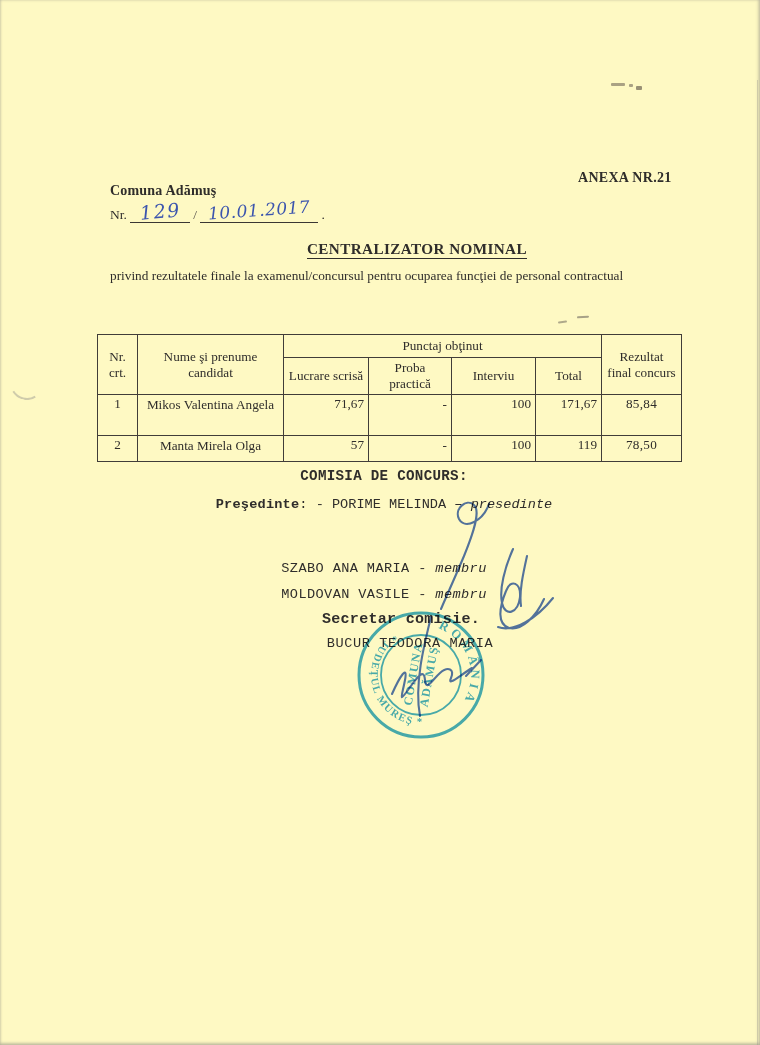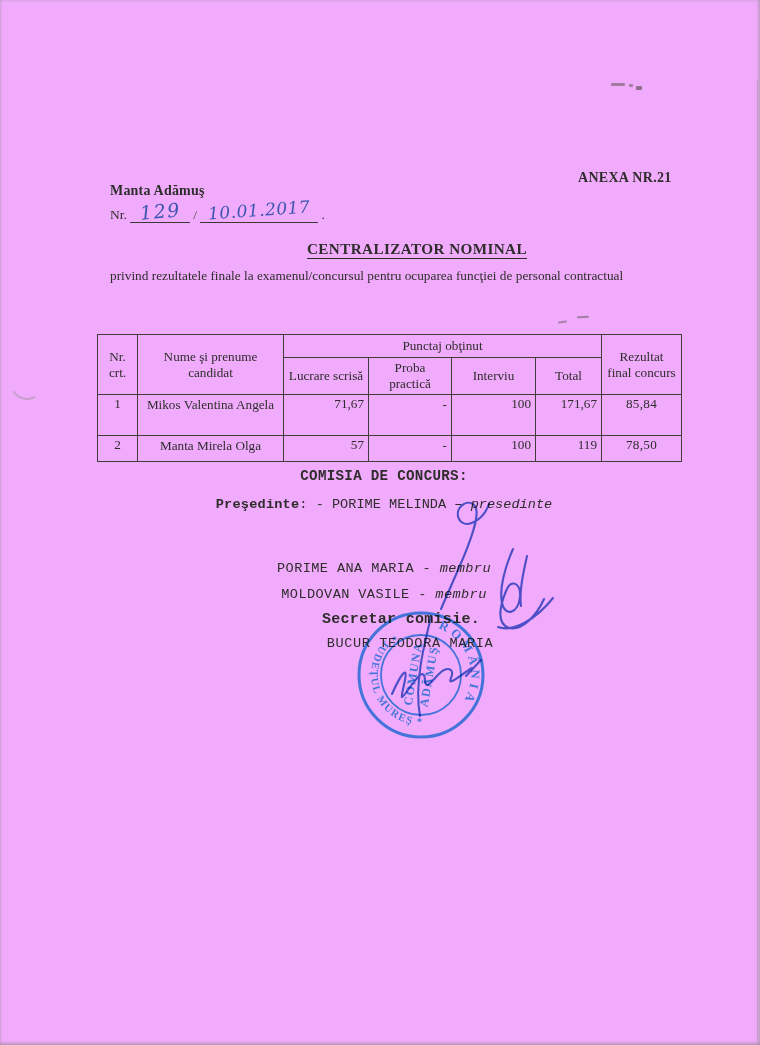--- a/index.html
+++ b/index.html
@@ -1,18 +1,18 @@
 <!DOCTYPE html>
 <html><head>
 <meta charset="utf-8">
 <style>
   html,body{margin:0;padding:0;background:#e8e6e2;}
   .page{
     position:relative;width:760px;height:1045px;margin:0 auto;
-    background:#f0abfc;overflow:hidden;
+    background:#fef9c3;overflow:hidden;
     font-family:"Liberation Serif",serif;color:#2f2d2b;
     box-shadow:inset -2px 0 3px rgba(140,138,132,.35), inset 0 -2px 3px rgba(130,128,122,.4), inset 1px 0 2px rgba(160,158,152,.2);
   }
   .abs{position:absolute;}
   
   .anexa{top:170px;left:578px;font-weight:bold;font-size:14px;letter-spacing:.3px;}
   .commune{top:183px;left:110px;font-size:14px;}
   .commune-name{font-weight:bold;letter-spacing:.2px;}
   .nr-line{font-size:13.5px;margin-top:2px;white-space:nowrap;}
   .uline{display:inline-block;border-bottom:1.5px solid #3b3733;text-align:center;vertical-align:bottom;height:21px;}
@@ -79,21 +79,21 @@
   <div class="smudge sm2"></div>
   <div class="smudge sm3"></div>
   <div class="smudge dash1"></div>
   <div class="smudge dash2"></div>
   <div class="crescent"></div>
   <div class="edge-line"></div>
 
   <div class="abs anexa">ANEXA NR.21</div>
 
   <div class="abs commune">
-    <div class="commune-name">Manta Adămuş</div>
+    <div class="commune-name">Comuna Adămuş</div>
     <div class="nr-line"><span>Nr.</span> <span class="uline u1"><span class="hand">129</span></span><span class="slash">/</span><span class="uline u2"><span class="hand hand-date">10.01.2017</span></span> <span>.</span></div>
   </div>
 
   <div class="abs doc-title"><span class="title-text">CENTRALIZATOR NOMINAL</span></div>
 
   <div class="abs intro">
     <div class="intro-l1">privind rezultatele finale la examenul/concursul pentru ocuparea funcţiei de personal contractual</div>
   </div>
 
   <table class="results">
@@ -137,21 +137,21 @@
         <td class="num">-</td>
         <td class="num">100</td>
         <td class="num">119</td>
         <td class="rez">78,50</td>
       </tr>
     </tbody>
   </table>
 
   <div class="abs cline comisia">COMISIA DE CONCURS:</div>
   <div class="abs cline president"><b>Preşedinte</b><span>: - PORIME MELINDA </span><span class="role">– presedinte</span></div>
-  <div class="abs cline member"><span>PORIME ANA MARIA - </span><span class="role">membru</span></div>
+  <div class="abs cline member"><span>SZABO ANA MARIA - </span><span class="role">membru</span></div>
   <div class="abs cline member member2"><span>MOLDOVAN VASILE - </span><span class="role">membru</span></div>
   <div class="abs cline secretar">Secretar comisie.</div>
   <div class="abs cline bucur">BUCUR TEODORA MARIA</div>
 
   <svg class="stamp-svg" width="142" height="142" viewBox="0 0 142 142">
     <defs>
       <path id="arcTop" d="M 21,71 A 50,50 0 0 1 121,71"></path>
       <path id="arcBot" d="M 21,71 A 50,50 0 0 0 121,71"></path>
     </defs>
     <g stroke="#2ea2d8" fill="none">

